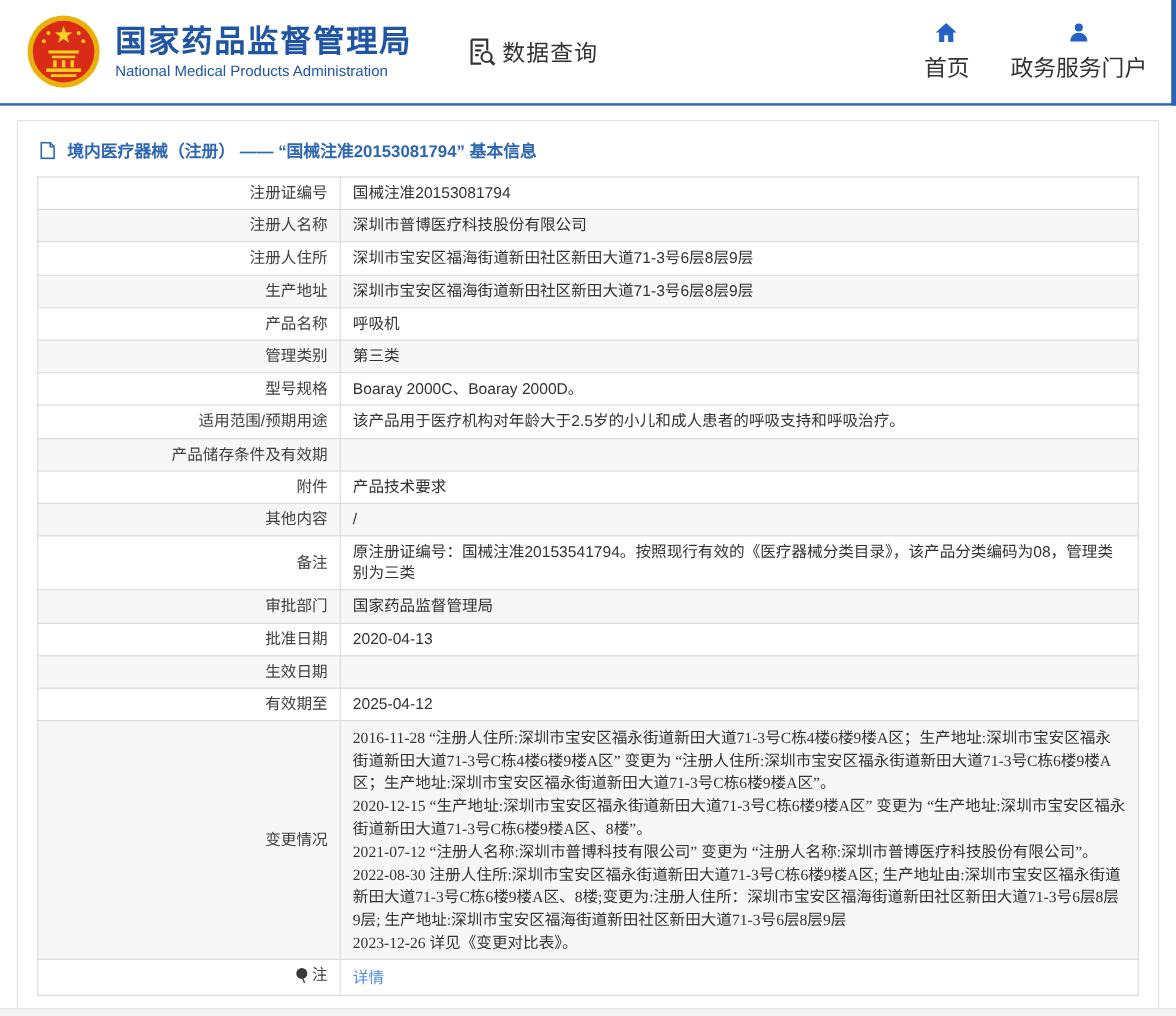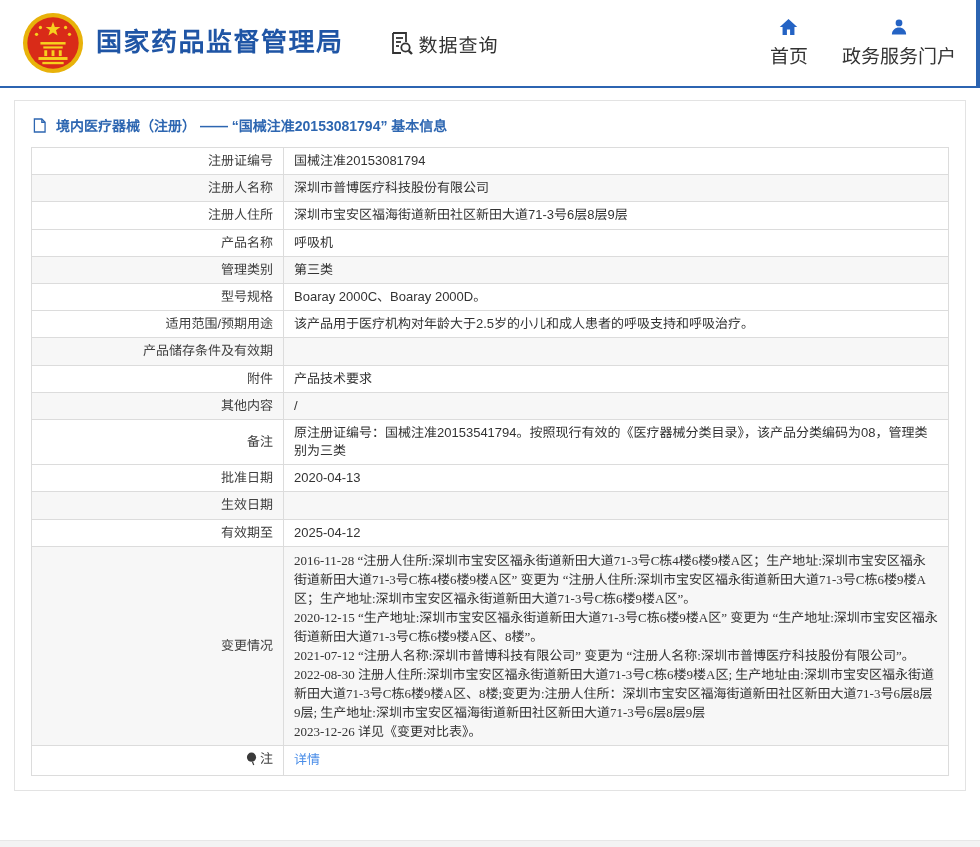--- a/index.html
+++ b/index.html
@@ -70,20 +70,21 @@
         <rect x="22" y="35.5" width="20" height="2.2" fill="#f7d11e"></rect>
         <rect x="23" y="39.5" width="3" height="6" fill="#f7d11e"></rect>
         <rect x="30.5" y="39.5" width="3" height="6" fill="#f7d11e"></rect>
         <rect x="38" y="39.5" width="3" height="6" fill="#f7d11e"></rect>
         <rect x="17" y="46.5" width="30" height="3" fill="#f7d11e"></rect>
         <rect x="21" y="51.5" width="22" height="2.4" fill="#f7d11e"></rect>
       </svg>
     </span>
     <div class="title-block">
       <div class="title-cn">国家药品监督管理局</div>
+      <div class="title-en">National Medical Products Administration</div>
     </div>
   </div>
 
   <div class="data-query">
     <span class="icon">
       <svg width="26" height="26" viewBox="0 0 26 26" fill="none" stroke="#333" stroke-width="1.8">
         <path d="M5 3 h13 v9"></path>
         <path d="M5 3 v20 h8"></path>
         <line x1="8" y1="8" x2="15" y2="8"></line>
         <line x1="8" y1="12" x2="13" y2="12"></line>
@@ -137,20 +138,24 @@
     <td class="value-cell">国械注准20153081794</td>
   </tr>
         <tr class="shaded">
     <td class="label-cell">注册人名称</td>
     <td class="value-cell">深圳市普博医疗科技股份有限公司</td>
   </tr>
         <tr>
     <td class="label-cell">注册人住所</td>
     <td class="value-cell">深圳市宝安区福海街道新田社区新田大道71-3号6层8层9层</td>
   </tr>
+        <tr class="shaded">
+    <td class="label-cell">生产地址</td>
+    <td class="value-cell">深圳市宝安区福海街道新田社区新田大道71-3号6层8层9层</td>
+  </tr>
         <tr>
     <td class="label-cell">产品名称</td>
     <td class="value-cell">呼吸机</td>
   </tr>
         <tr class="shaded">
     <td class="label-cell">管理类别</td>
     <td class="value-cell">第三类</td>
   </tr>
         <tr>
     <td class="label-cell">型号规格</td>
@@ -168,20 +173,24 @@
     <td class="label-cell">附件</td>
     <td class="value-cell">产品技术要求</td>
   </tr>
         <tr class="shaded">
     <td class="label-cell">其他内容</td>
     <td class="value-cell">/</td>
   </tr>
         <tr>
     <td class="label-cell">备注</td>
     <td class="value-cell">原注册证编号：国械注准20153541794。按照现行有效的《医疗器械分类目录》，该产品分类编码为08，管理类别为三类</td>
+  </tr>
+        <tr class="shaded">
+    <td class="label-cell">审批部门</td>
+    <td class="value-cell">国家药品监督管理局</td>
   </tr>
         <tr>
     <td class="label-cell">批准日期</td>
     <td class="value-cell">2020-04-13</td>
   </tr>
         <tr class="shaded">
     <td class="label-cell">生效日期</td>
     <td class="value-cell"></td>
   </tr>
         <tr>

